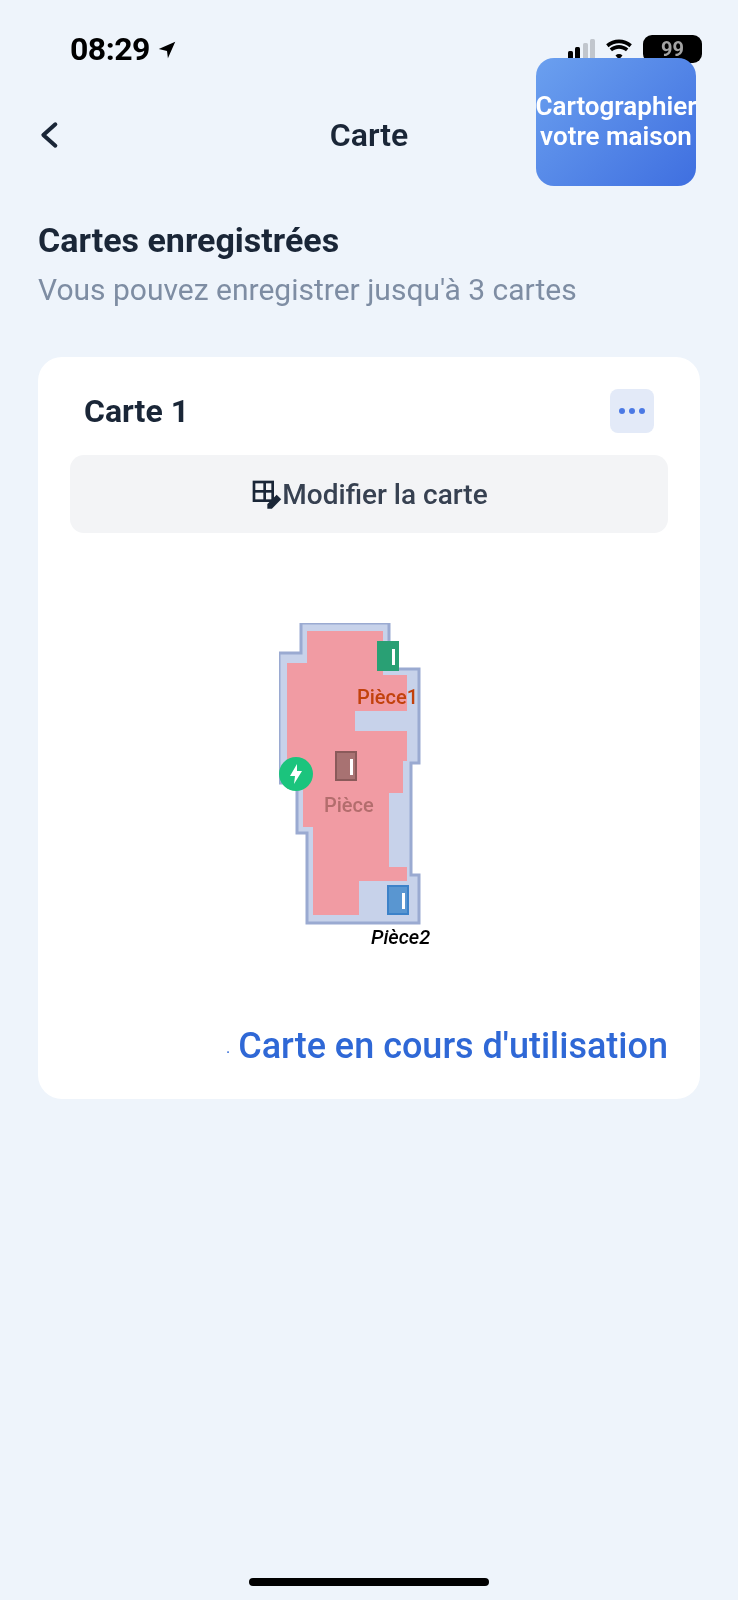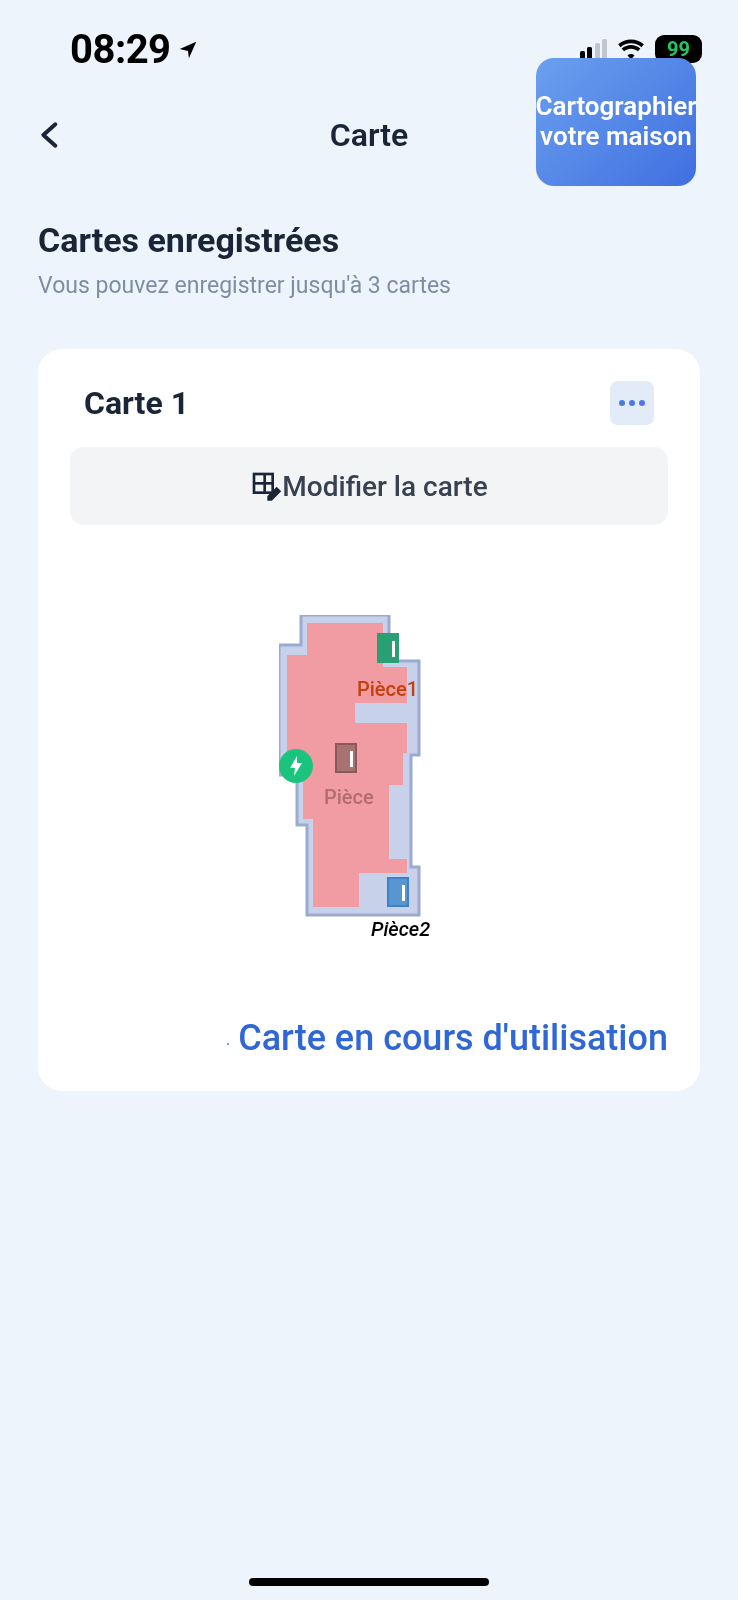--- a/index.html
+++ b/index.html
@@ -23,21 +23,21 @@
   align-items: center;
   padding: 18px 36px 0 70px;
   height: 80px;
 }
 .status-left {
   display: flex;
   align-items: center;
   gap: 6px;
 }
 .status-time {
-  font-size: 40px;
+  font-size: 32px;
   font-weight: 700;
   color: #000;
   letter-spacing: -0.5px;
 }
 .location-icon {
   width: 22px;
   height: 22px;
   margin-top: 2px;
 }
 .status-right {
@@ -54,23 +54,23 @@
 .signal-bar {
   width: 5px;
   border-radius: 1.5px;
 }
 .wifi-icon {
   width: 28px;
   height: 22px;
 }
 .battery-badge {
   background: #000;
-  color: #22c55e;
+  color: #a3a3a3;
   border-radius: 9px;
-  padding: 2px 12px;
+  padding: 2px 18px;
   font-size: 20px;
   font-weight: 700;
   min-width: 44px;
   text-align: center;
 }
 
 
 .header {
   position: relative;
   display: flex;
@@ -120,21 +120,21 @@
 .section-header {
   padding: 30px 34px 10px 38px;
 }
 .section-title {
   font-size: 34px;
   font-weight: 700;
   color: #1a2637;
   margin-bottom: 12px;
 }
 .section-subtitle {
-  font-size: 23px;
+  font-size: 30px;
   font-weight: 400;
   color: #7e8da3;
 }
 
 
 .map-card {
   margin: 40px 38px 0 38px;
   background: #fff;
   border-radius: 24px;
   padding: 32px;

